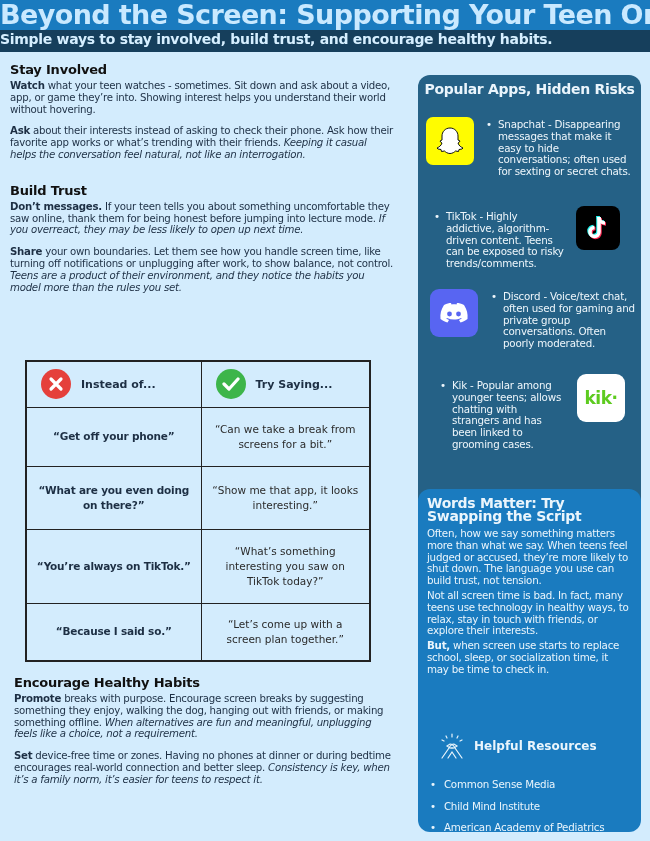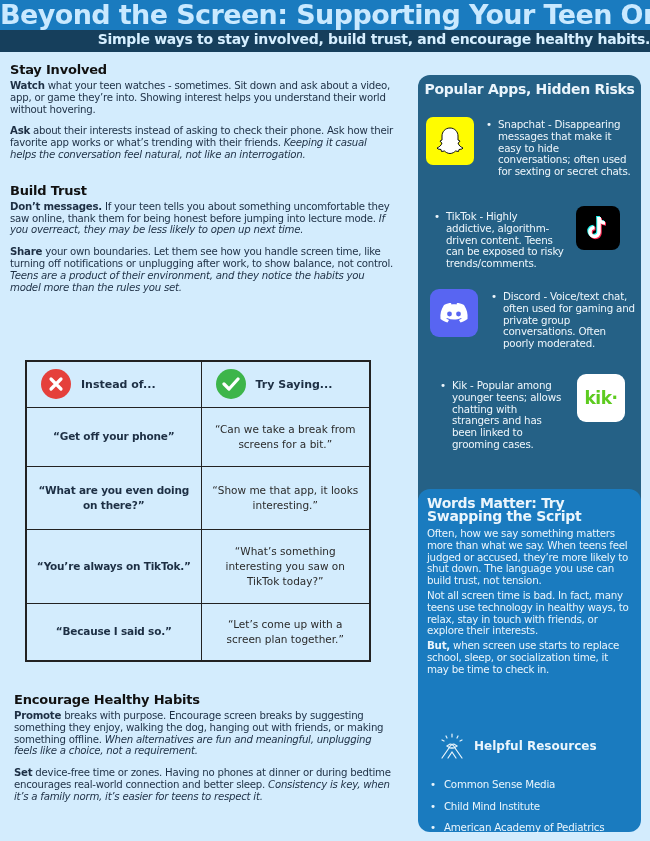--- a/index.html
+++ b/index.html
@@ -14,21 +14,21 @@
     position: absolute; left: 0; top: 0; width: 650px; height: 30px;
     background: #1a7bbf;
     text-align: center;
   }
   .title-bar h1 {
     font-size: 27px; font-weight: bold; color: #c9e9ff;
     line-height: 30px; letter-spacing: -0.6px; white-space: nowrap;
   }
   .subtitle-bar {
     position: absolute; left: 0; top: 30px; width: 650px; height: 22px;
-    background: #163f5c; text-align: right;
+    background: #163f5c; text-align: left;
   }
   .subtitle-bar h2 {
     font-size: 14px; font-weight: bold; color: #d6efff; line-height: 19px;
     letter-spacing: -0.3px; white-space: nowrap;
   }
   .left { position: absolute; left: 10px; top: 62px; width: 385px; }
   .sec-h {
     font-size: 13px; font-weight: bold; color: #111; margin-bottom: 3px; letter-spacing: -0.2px;
   }
   .para { font-size: 10.2px; line-height: 11.8px; margin-bottom: 10px; letter-spacing: -0.25px; }
@@ -134,21 +134,21 @@
     <td class="q">“You’re always on TikTok.”</td>
     <td class="a">“What’s something interesting you saw on TikTok today?”</td>
   </tr>
   <tr style="height:58px">
     <td class="q">“Because I said so.”</td>
     <td class="a">“Let’s come up with a screen plan together.”</td>
   </tr>
 </tbody>
   </table>
 
-<div class="left" style="top:692px">
+<div class="left" style="top:675px">
   <div class="sec-h" style="margin-left:4px">Encourage Healthy Habits</div>
   <p class="para" style="margin-left:4px"><b>Promote</b><span> breaks with purpose. Encourage screen breaks by suggesting something they enjoy, walking the dog, hanging out with friends, or making something offline. </span><i>When alternatives are fun and meaningful, unplugging feels like a choice, not a requirement.</i></p>
   <p class="para" style="margin-left:4px"><b>Set</b><span> device-free time or zones. Having no phones at dinner or during bedtime encourages real-world connection and better sleep. </span><i>Consistency is key, when it’s a family norm, it’s easier for teens to respect it.</i></p>
 </div>
 
 <div class="panel-apps">
   <h3>Popular Apps, Hidden Risks</h3>
 
   <div class="app-icon" style="left:8px;top:42px;width:48px;height:48px;background:#fffc00;border-radius:7px">
     <svg width="32" height="32" viewBox="0 0 32 32">

